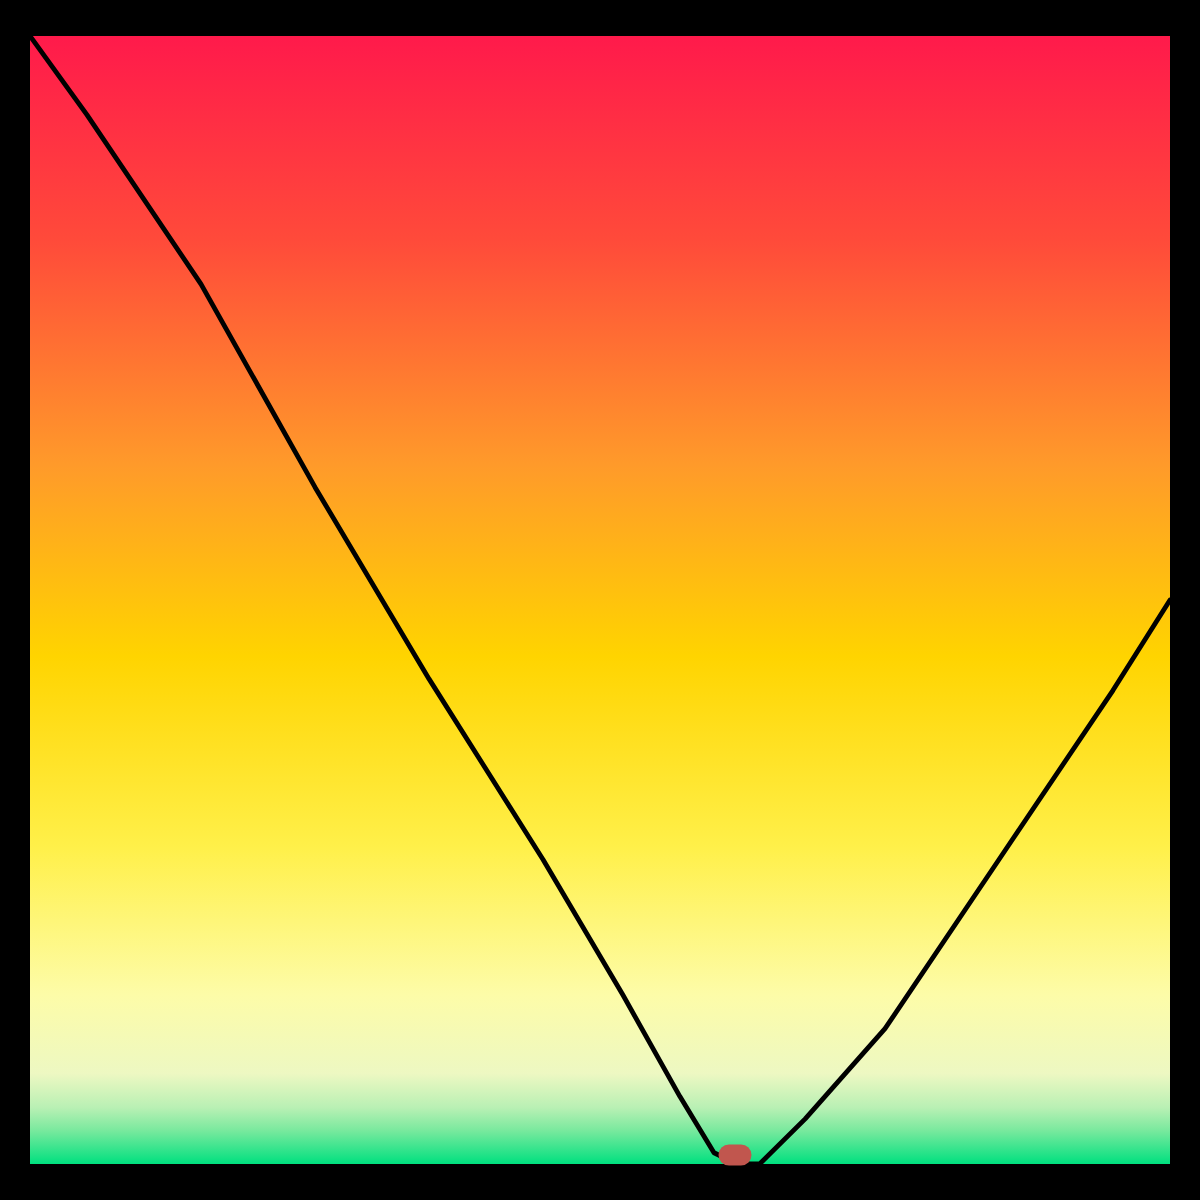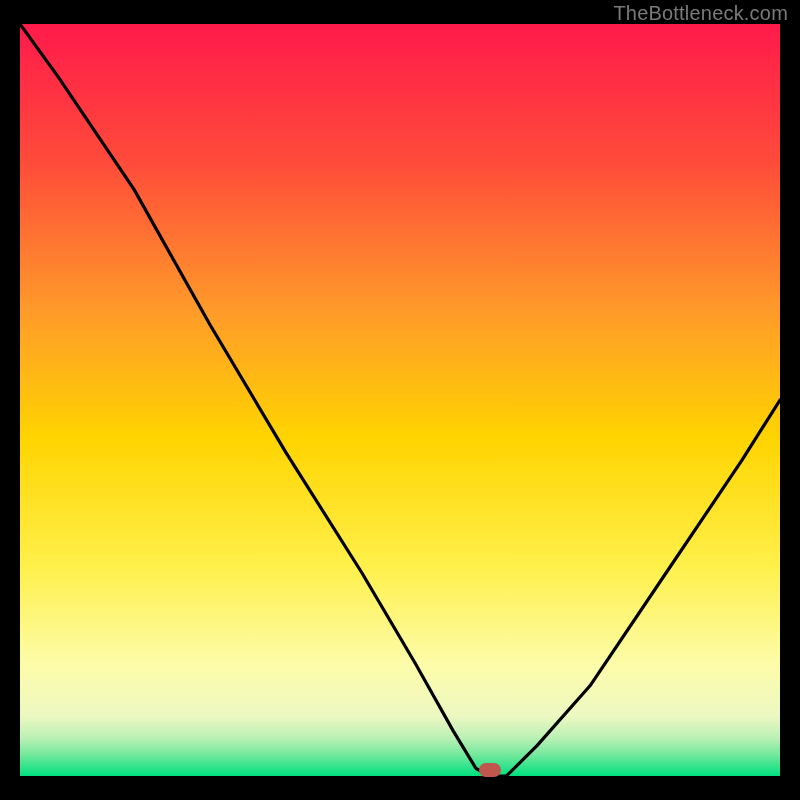--- a/index.html
+++ b/index.html
@@ -46,21 +46,20 @@
     border-radius: 7px;
     background: #c1564e;
     z-index: 3;
   }
 </style>
 </head>
 <body>
 
 <div class="frame">
 
-  <div class="watermark">TheBottleneck.com</div>
 
   <div class="plot">
     <svg viewBox="0 0 760 752" preserveAspectRatio="none">
       <defs>
         <linearGradient id="bg-grad" x1="0" y1="0" x2="0" y2="1">
           <stop offset="0%" stop-color="#ff1a4b"></stop>
           <stop offset="18%" stop-color="#ff4a3a"></stop>
           <stop offset="38%" stop-color="#ff9a2a"></stop>
           <stop offset="55%" stop-color="#ffd400"></stop>
           <stop offset="72%" stop-color="#fff04a"></stop>

